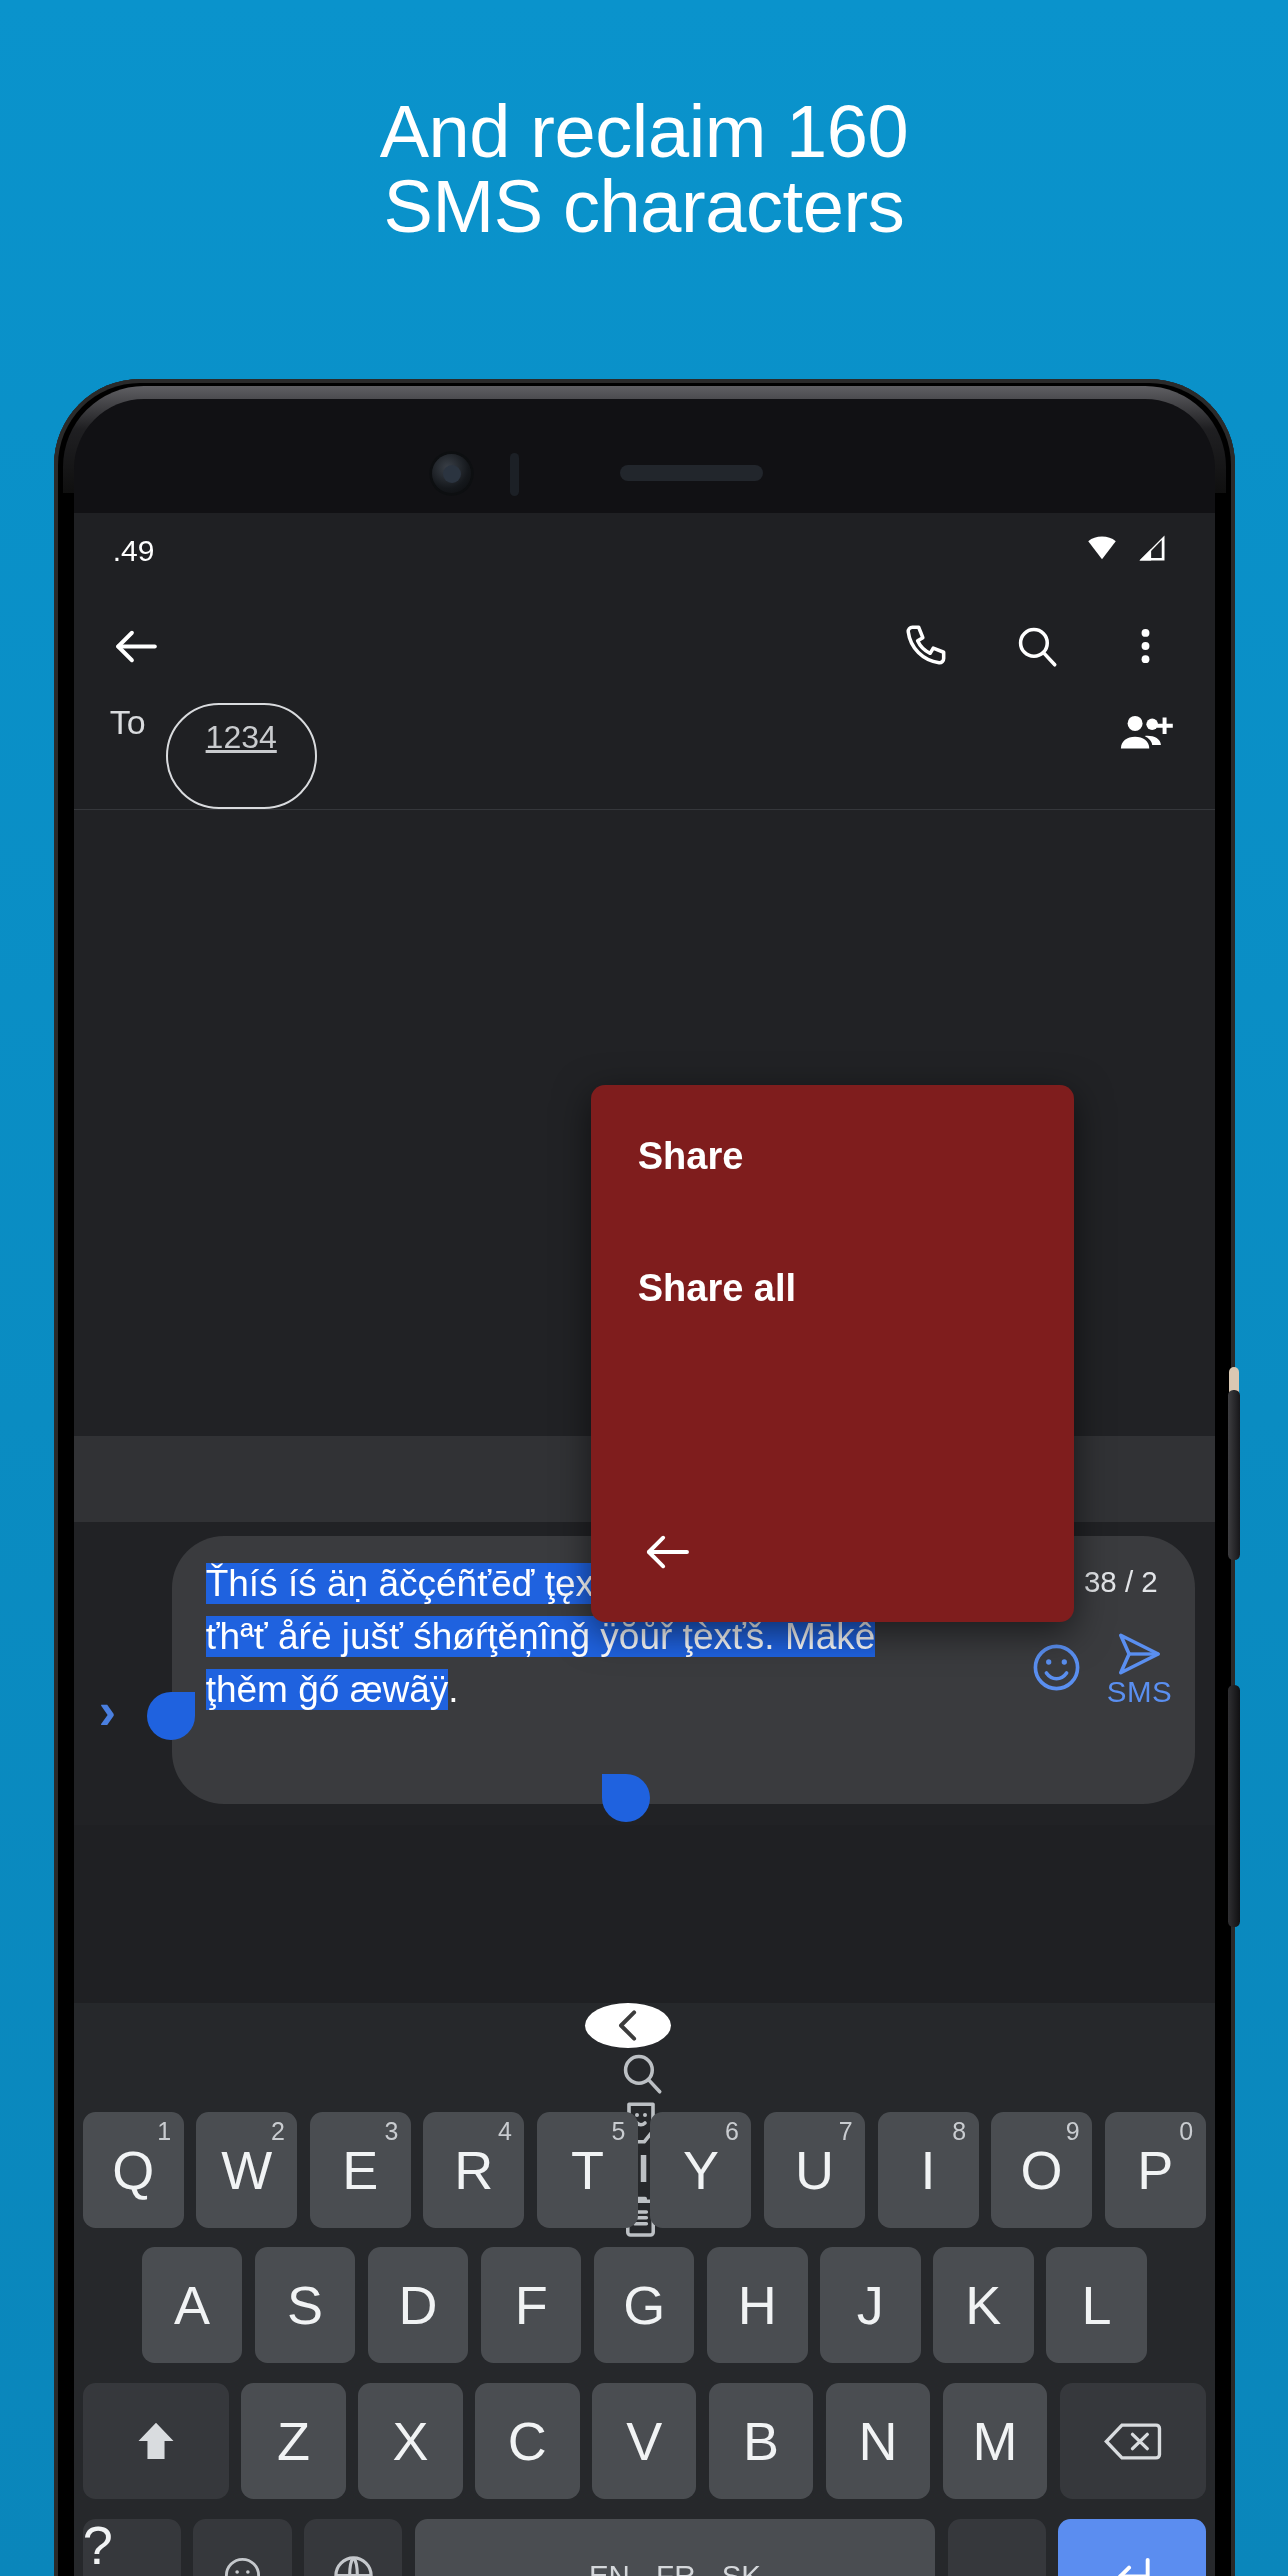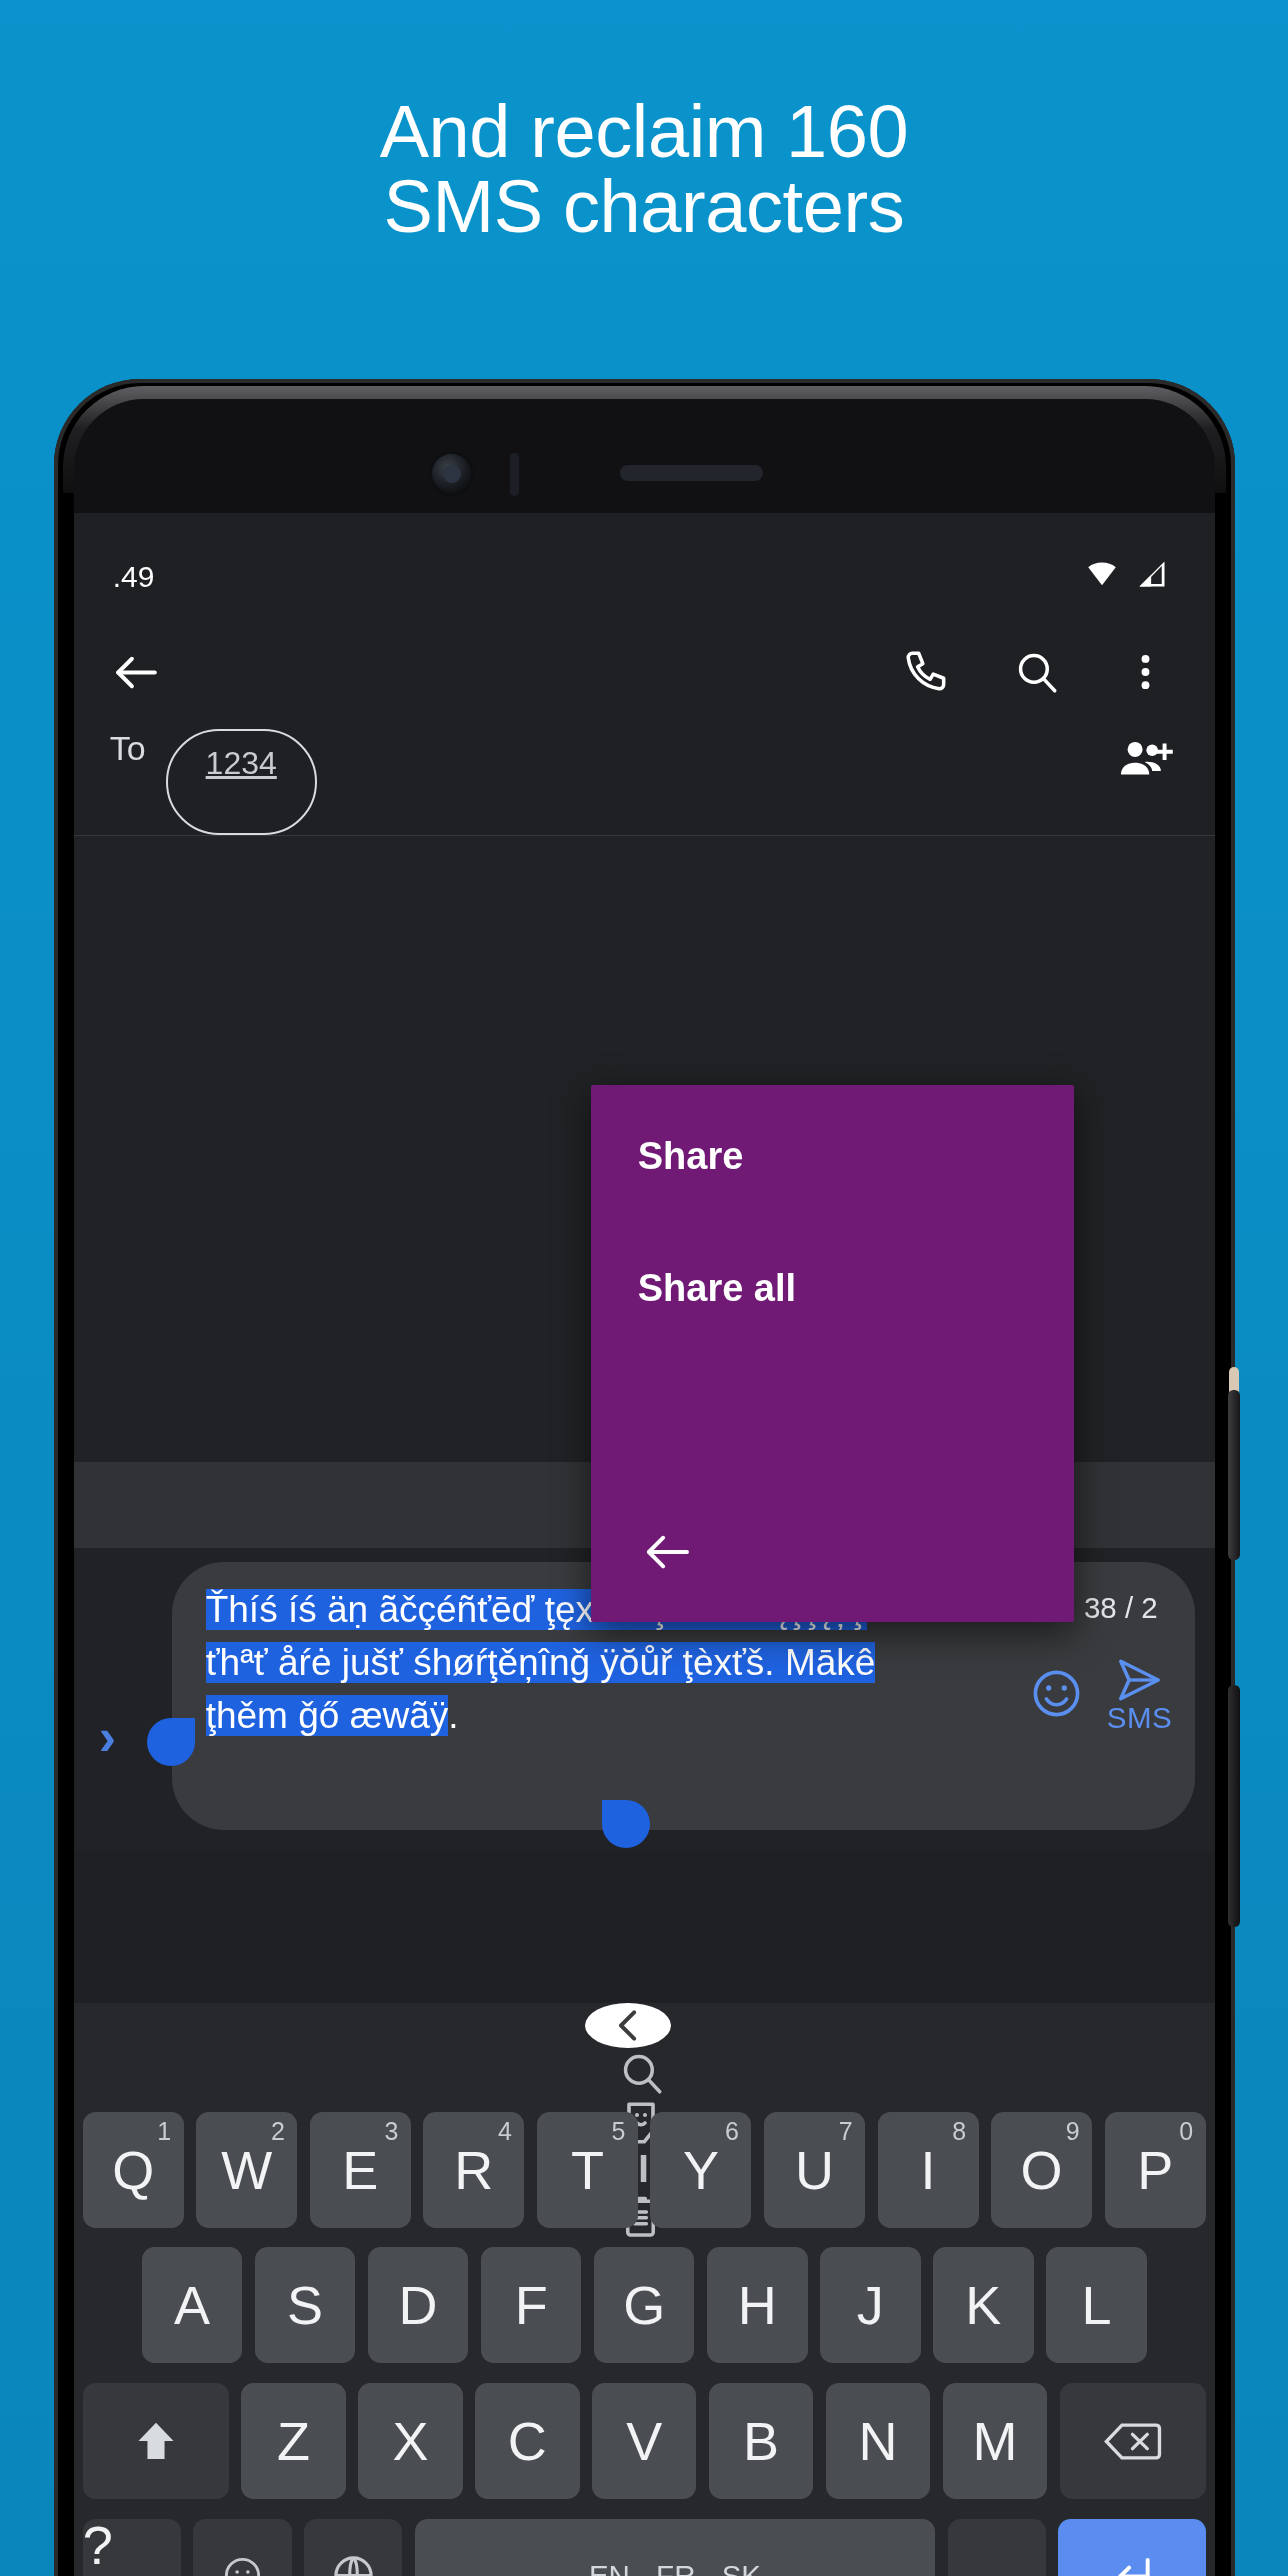--- a/index.html
+++ b/index.html
@@ -111,21 +111,20 @@
   }
 
   
   #statusbar {
     height: 77px;
     display: flex; align-items: center; justify-content: space-between;
     padding: 0 45px 0 39px;
     background: #1f2023;
     font-size: 30px;
     color: #fff;
-    margin-top: 26px;
   }
   #status-icons { display: flex; align-items: center; gap: 12.5px; }
   .sb-ico { display: block; }
 
   
   #appbar {
     height: 113px;
     display: flex; align-items: center; justify-content: space-between;
     padding: 0 39px 0 32px;
     background: #1f2023;
@@ -178,22 +177,22 @@
     left: 50%; top: 50%;
     transform: translate(-50%, -50%);
     white-space: nowrap;
   }
 
   
   #popup {
     position: absolute;
     left: 517px; top: 572px;
     width: 483px; height: 537px;
-    background: #701a75;
-    border-radius: 2px;
+    background: #7f1d1d;
+    border-radius: 14px;
     box-shadow: 0 10.7px 36px rgba(0,0,0,.55);
     z-index: 40;
     padding: 50px 0 0 0;
   }
   .popup-item {
     font-size: 38px;
     font-weight: bold;
     color: #ffffff;
     padding: 0 0 0 47px;
     height: 132px;

